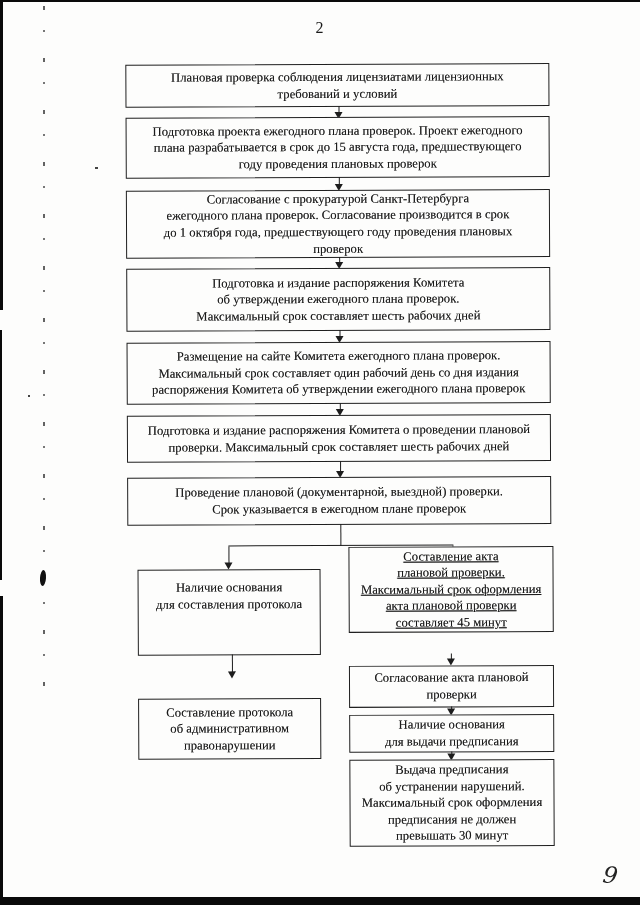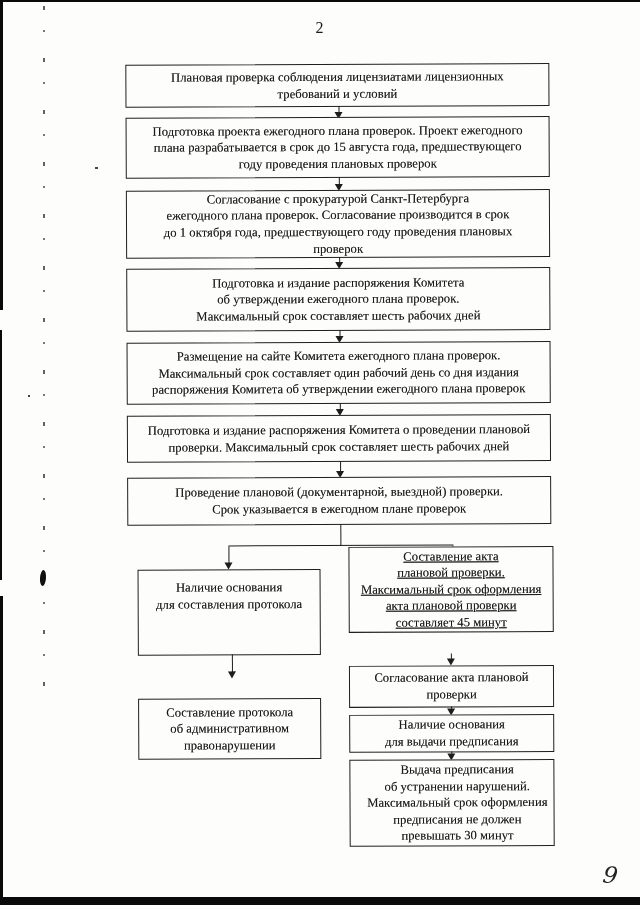--- a/index.html
+++ b/index.html
@@ -199,21 +199,21 @@
 
     <div class="node right-col" style="top:715px;height:38px;">
       <span class="txt">Наличие основания
 для выдачи предписания</span>
     </div>
     <div class="varrow" style="left:446px;top:752px;height:9px;">
         <span class="shaft"></span>
         <span class="head"></span>
       </div>
 
-    <div class="node right-col" style="top:760px;height:87px;justify-content:flex-end;">
+    <div class="node right-col" style="top:760px;height:87px;">
       <span class="txt">Выдача предписания
 об устранении нарушений.
 Максимальный срок оформления
 предписания не должен
 превышать 30 минут</span>
     </div>
 
   </div>
 </div>
 

